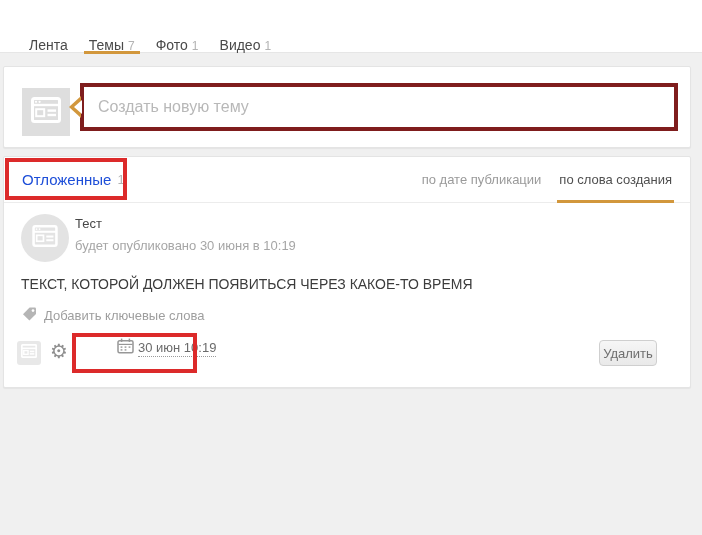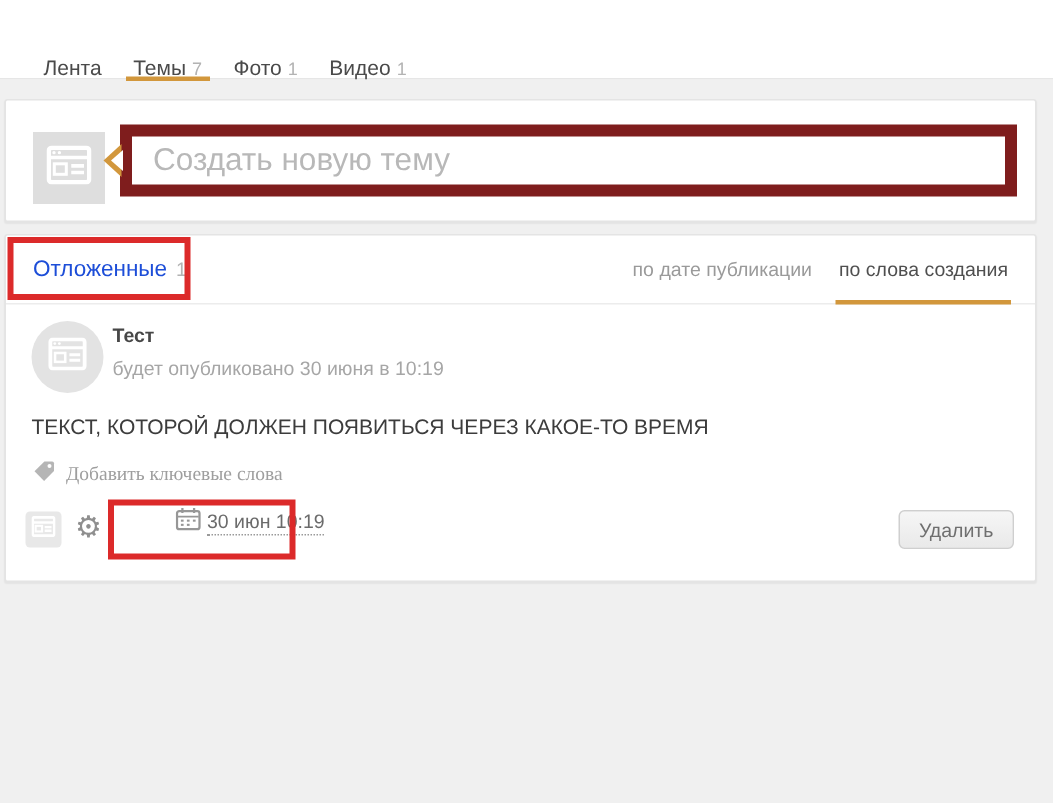--- a/index.html
+++ b/index.html
@@ -28,22 +28,22 @@
     border:1px solid #e4e4e4;border-radius:2px;box-shadow:0 1px 1px rgba(0,0,0,0.05);
   }
   
   .composer-card{top:66px;height:82px;}
   .composer-avatar{
     position:absolute;left:18px;top:21px;width:48px;height:48px;background:#dedede;
     display:flex;align-items:center;justify-content:center;
   }
   .composer-input-wrap{position:absolute;left:76px;top:16px;width:598px;height:48px;}
   .composer-input{
-    width:100%;height:100%;box-sizing:border-box;border:8px solid #7f1d1d;background:#fff;
-    padding:0 14px;font-size:21px;color:#333;outline:none;font-family:inherit;
+    width:100%;height:100%;box-sizing:border-box;border:4px solid #7f1d1d;background:#fff;
+    padding:0 14px;font-size:16px;color:#333;outline:none;font-family:inherit;
   }
   .composer-input::placeholder{color:#b8b8b8;opacity:1;}
   .tail-outer{
     position:absolute;left:-11px;top:13px;width:0;height:0;
     border-top:11px solid transparent;border-bottom:11px solid transparent;
     border-right:12px solid #d2973c;
   }
   .tail-inner{
     position:absolute;left:-6px;top:17px;width:0;height:0;
     border-top:7px solid transparent;border-bottom:7px solid transparent;
@@ -64,43 +64,43 @@
   }
   .feed-tab.active{color:#4f4f4f;}
   .feed-tab.active::after{
     content:"";position:absolute;left:-2px;right:-2px;bottom:-1px;height:3px;background:#d2973c;
   }
   
   .post-avatar{
     position:absolute;left:17px;top:57px;width:48px;height:48px;border-radius:50%;
     background:#e3e3e3;display:flex;align-items:center;justify-content:center;
   }
-  .post-author{position:absolute;left:71px;top:59px;font-size:13px;font-weight:bold;color:#474747;}
+  .post-author{position:absolute;left:71px;top:59px;font-size:13px;font-weight:normal;color:#474747;}
   .post-status{position:absolute;left:71px;top:81px;font-size:13px;color:#a6a6a6;}
   .post-body{position:absolute;left:17px;top:119px;font-size:14px;color:#3c3c3c;}
   .keywords-row{
-    position:absolute;left:18px;top:149px;display:flex;align-items:center;gap:7px;cursor:pointer;font-family:Liberation Serif, serif;
+    position:absolute;left:18px;top:149px;display:flex;align-items:center;gap:7px;cursor:pointer;
   }
   .keywords-label{font-size:13px;color:#9e9e9e;}
   .mini-icon{
     position:absolute;left:13px;top:184px;width:24px;height:24px;border-radius:3px;
     background:#e8e8e8;display:flex;align-items:center;justify-content:center;cursor:pointer;
   }
   .gear{
     position:absolute;left:46px;top:182px;font-size:20px;line-height:24px;color:#8f8f8f;
     font-family:"DejaVu Sans", sans-serif;cursor:pointer;
   }
   .schedule-link{
     position:absolute;left:77px;top:181px;display:flex;align-items:center;gap:4px;cursor:pointer;padding-left:36px;
   }
   .schedule-text{
     font-size:13px;color:#6b6b6b;border-bottom:1px dotted #9a9a9a;padding-bottom:1px;
   }
   .delete-btn{
-    position:absolute;left:595px;top:183px;width:77px;height:26px;box-sizing:border-box;
+    position:absolute;left:595px;top:183px;width:58px;height:26px;box-sizing:border-box;
     background:linear-gradient(#f6f6f6,#e9e9e9);border:1px solid #cfcfcf;border-radius:4px;
     font-size:13px;color:#6f6f6f;display:flex;align-items:center;justify-content:center;
     font-family:inherit;cursor:pointer;
   }
   
   .anno{position:absolute;border:4px solid #dc2a2a;box-sizing:border-box;pointer-events:none;z-index:5;}
   .anno-title{left:1px;top:1px;width:122px;height:42px;}
   .anno-date{left:68px;top:176px;width:125px;height:40px;}
 </style>
 </head>

